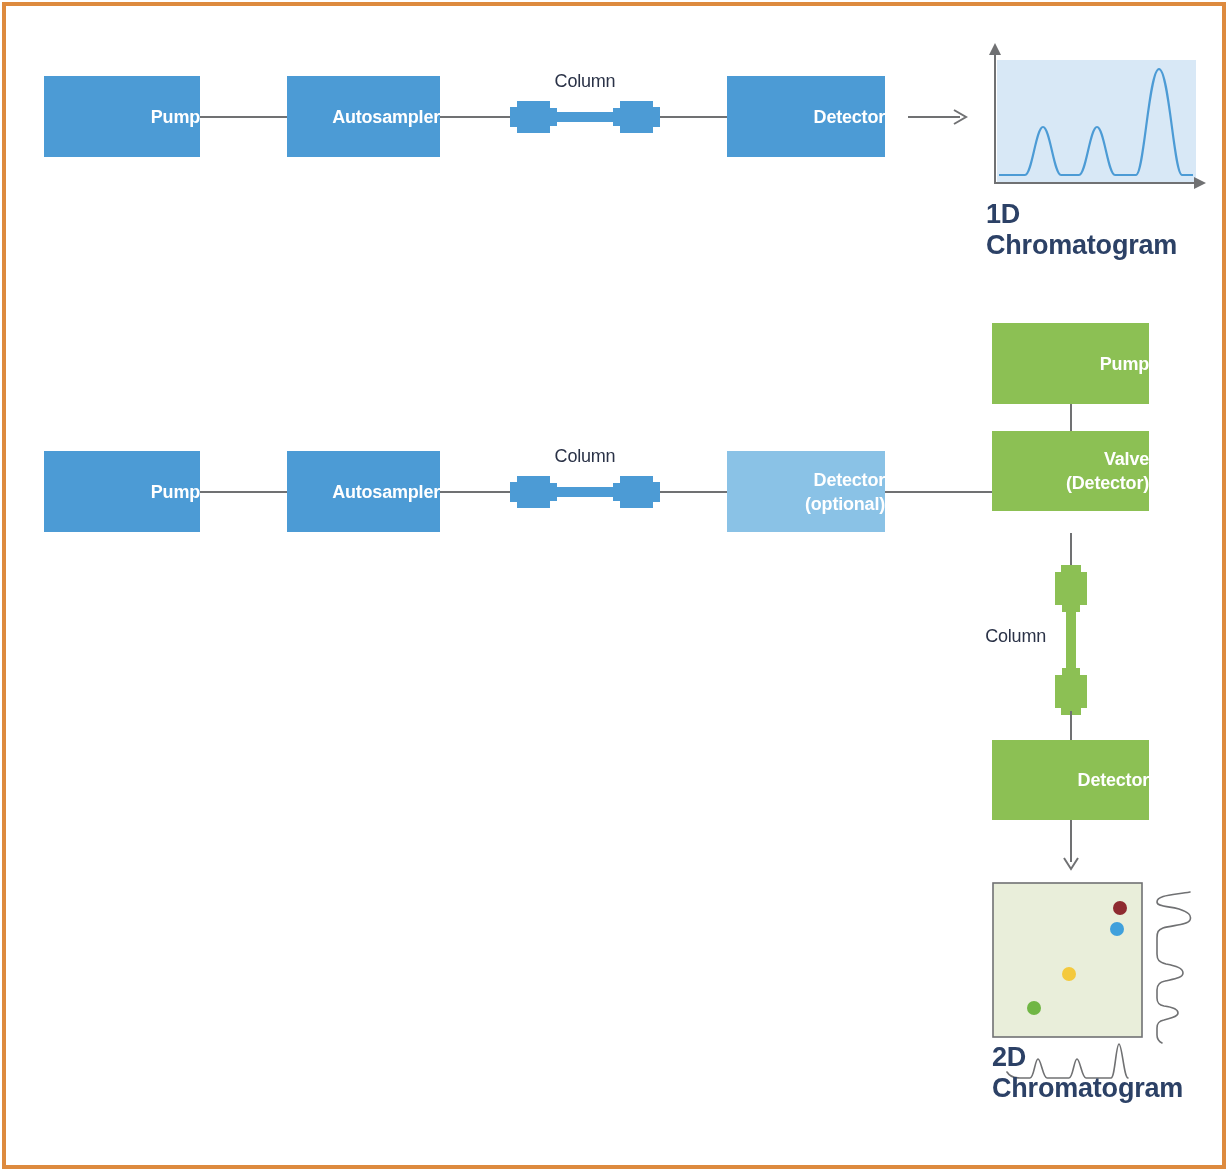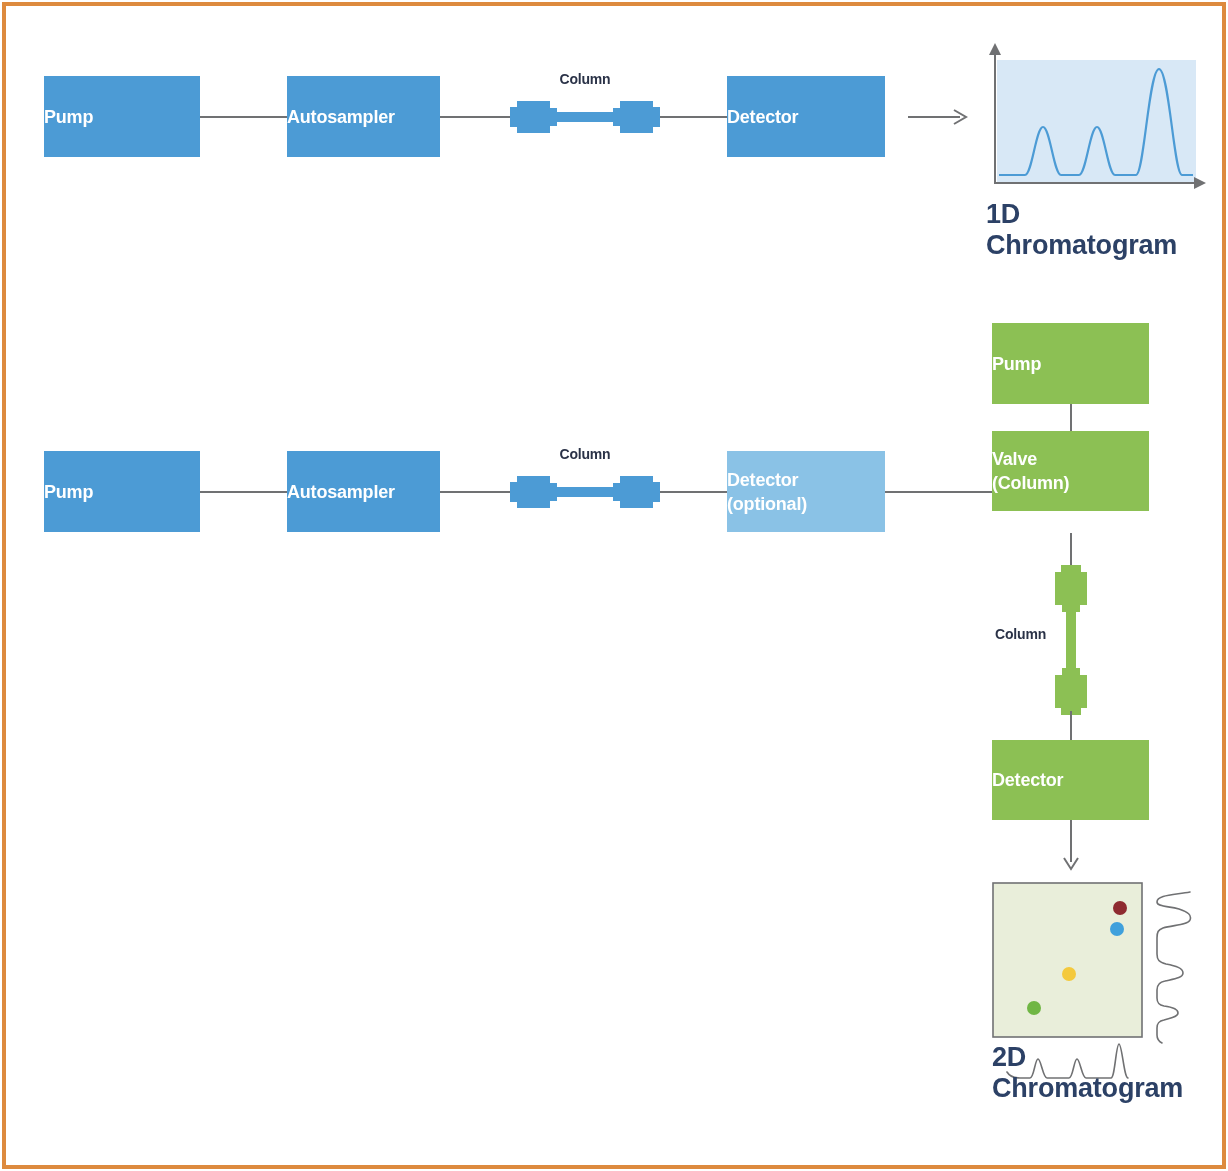--- a/index.html
+++ b/index.html
@@ -4,27 +4,27 @@
 <style>
   :root{
     --frame-orange:#DD8A3E; --box-blue:#4C9BD5; --box-blue-light:#8AC2E6; --box-green:#8CC054;
     --connector-gray:#707173; --label-dark:#2A3247; --chart-label-dark:#2C4166;
     --plot-1d-bg:#D8E8F6; --plot-1d-trace:#4C9BD5; --plot-2d-bg:#E9EEDA; --plot-2d-trace:#707173;
     --spot-dark-red:#8E2A30; --spot-blue:#3FA0DC; --spot-yellow:#F4C93D; --spot-green:#70B644;
   }
   html,body{margin:0;padding:0;background:#fff;}
   body{width:1228px;height:1171px;position:relative;font-family:"Liberation Sans",sans-serif;overflow:hidden;}
   .frame{position:absolute;left:2px;top:2px;right:2px;bottom:2px;border:4px solid var(--frame-orange);}
-  .box{position:absolute;display:flex;flex-direction:column;align-items:flex-start;justify-content:center;
+  .box{position:absolute;display:flex;flex-direction:column;align-items:flex-end;justify-content:center;
        text-align:center;color:#fff;font-weight:bold;font-size:18px;line-height:24px;letter-spacing:-0.2px;}
   .box.blue{background:var(--box-blue);}
   .box.blue-light{background:var(--box-blue-light);}
   .box.green{background:var(--box-green);}
   .line{position:absolute;background:var(--connector-gray);}
-  .col-label{position:absolute;font-weight:bold;font-size:14px;color:var(--label-dark);text-align:center;letter-spacing:-0.2px;}
+  .col-label{position:absolute;font-weight:normal;font-size:18px;color:var(--label-dark);text-align:center;letter-spacing:-0.2px;}
   .chart-label{position:absolute;font-weight:bold;font-size:27px;color:var(--chart-label-dark);letter-spacing:-0.2px;}
   svg{position:absolute;display:block;}
   .fill-blue{fill:var(--box-blue);}
   .fill-green{fill:var(--box-green);}
   .axis{stroke:var(--connector-gray);stroke-width:2;fill:none;}
   .axis-head{fill:var(--connector-gray);}
   .trace1d{stroke:var(--plot-1d-trace);stroke-width:2.2;fill:none;stroke-linejoin:round;}
   .trace2d{stroke:var(--plot-2d-trace);stroke-width:1.6;fill:none;stroke-linejoin:round;stroke-linecap:round;}
   .flow-head{stroke:var(--connector-gray);stroke-width:2;fill:none;stroke-linejoin:miter;}
   .plot2d-box{fill:var(--plot-2d-bg);stroke:var(--connector-gray);stroke-width:1.6;}
@@ -102,21 +102,21 @@
   <span>(optional)</span>
 </div>
 <div class="line" style="left:885px;top:491px;width:107px;height:2px;"></div>
 
 <div class="box green" style="left:992px;top:323px;width:157px;height:81px;">
   <span>Pump</span>
 </div>
 <div class="line" style="left:1070px;top:404px;width:2px;height:49px;"></div>
 <div class="box green" style="left:992px;top:431px;width:157px;height:80px;">
   <span>Valve</span>
-  <span>(Column)</span>
+  <span>(Detector)</span>
 </div>
 <div class="line" style="left:1070px;top:533px;width:2px;height:34px;"></div>
 <div class="col-label" style="left:950px;top:626px;width:96px;text-align:right;">Column</div>
 <svg style="left:1051px;top:565px;" width="40" height="150" viewBox="0 0 40 150">
   <g class="fill-green">
     <rect x="10" y="0" width="20" height="9"></rect>
       <rect x="4" y="7" width="32" height="33"></rect>
     <rect x="11" y="38" width="18" height="9"></rect>
       <rect x="15" y="44" width="10" height="62"></rect>
     <rect x="11" y="103" width="18" height="9"></rect>

